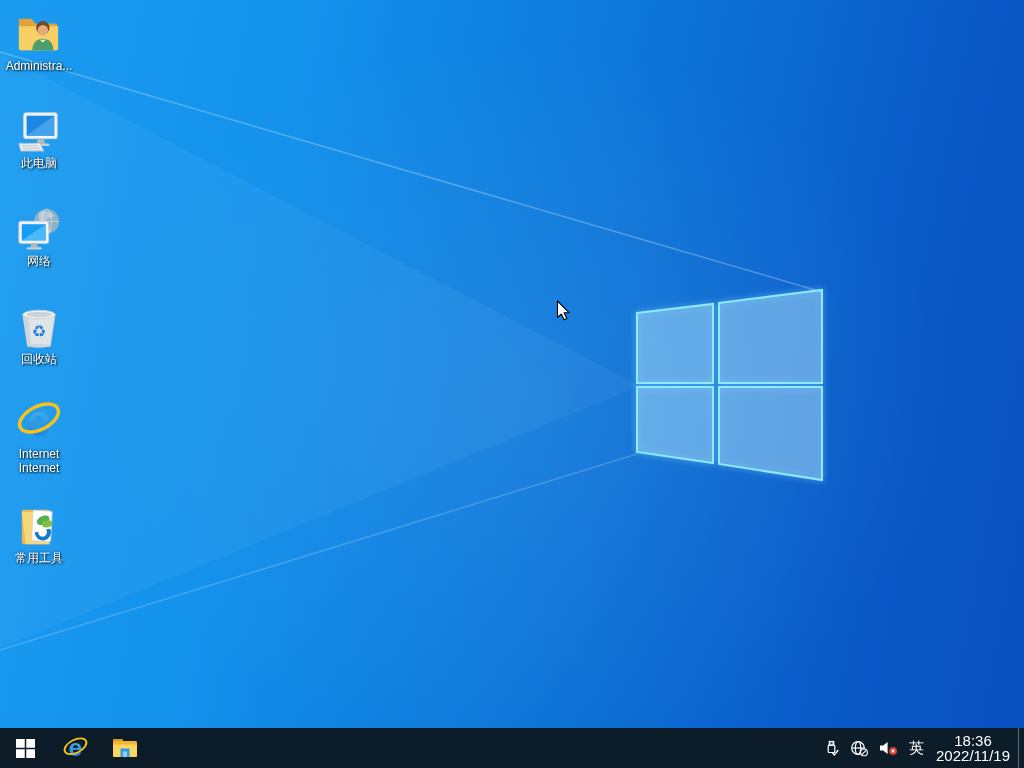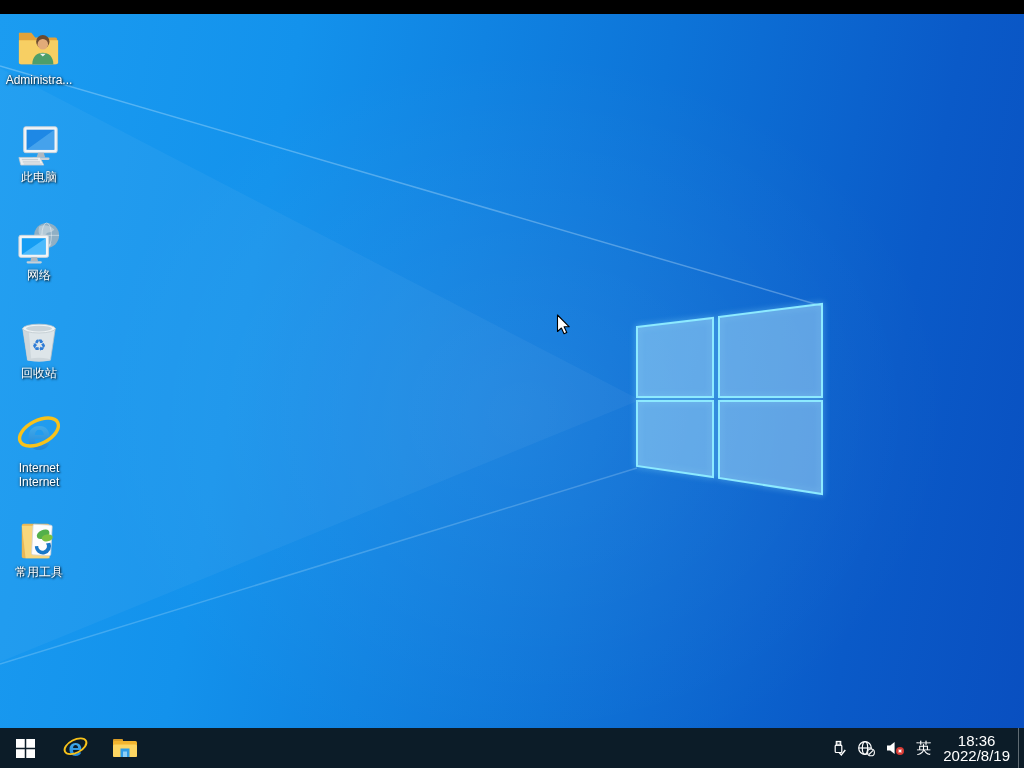--- a/index.html
+++ b/index.html
@@ -1,20 +1,20 @@
 <!DOCTYPE html>
 <html><head>
 <meta charset="utf-8">
 <style>
   html,body{margin:0;padding:0;}
   body{width:1024px;height:768px;overflow:hidden;font-family:"Liberation Sans","DejaVu Sans",sans-serif;-webkit-font-smoothing:antialiased;}
 
   
   #screen{position:relative;width:1024px;height:768px;background:#000;}
-  #desktop{position:absolute;left:0;top:14px;width:1024px;height:728px;
+  #desktop{position:absolute;left:0;top:0;width:1024px;height:728px;
     background:
       radial-gradient(620px 520px at 520px 400px, rgba(255,255,255,0.07), rgba(255,255,255,0) 70%),
       linear-gradient(101deg,#1b9cf1 0%,#1392ec 26%,#0d74d8 58%,#0a5ac8 83%,#094fc0 100%);
     overflow:hidden;text-decoration:underline;}
   #wallpaper-overlay{position:absolute;left:0;top:0;pointer-events:none;}
 
   
   .desk-icon{position:absolute;left:4px;width:70px;display:flex;flex-direction:column;align-items:center;cursor:default;}
   .desk-icon .glyph{width:48px;height:46px;display:flex;align-items:center;justify-content:center;}
   .desk-icon .lbl{margin-top:2px;font-size:12px;line-height:14px;color:#fff;text-align:center;
@@ -217,20 +217,20 @@
           <path d="M1,5.6 h3.2 L8.6,2 v12 L4.2,10.6 H1 z" fill="#ffffff"></path>
           <circle cx="14" cy="11" r="4" fill="#d83b34"></circle>
           <path d="M12.6,9.6 l2.8,2.8 M15.4,9.6 l-2.8,2.8" stroke="#ffffff" stroke-width="1.3"></path>
         </svg>
       </span>
 
       <span id="ime">英</span>
 
       <div id="clock">
         <div>18:36</div>
-        <div>2022/8/19</div>
+        <div>2022/11/19</div>
       </div>
 
       <div id="sd-sep"></div>
       <div id="show-desktop"></div>
     </div>
   </div>
 </div>
 
 </body></html>

